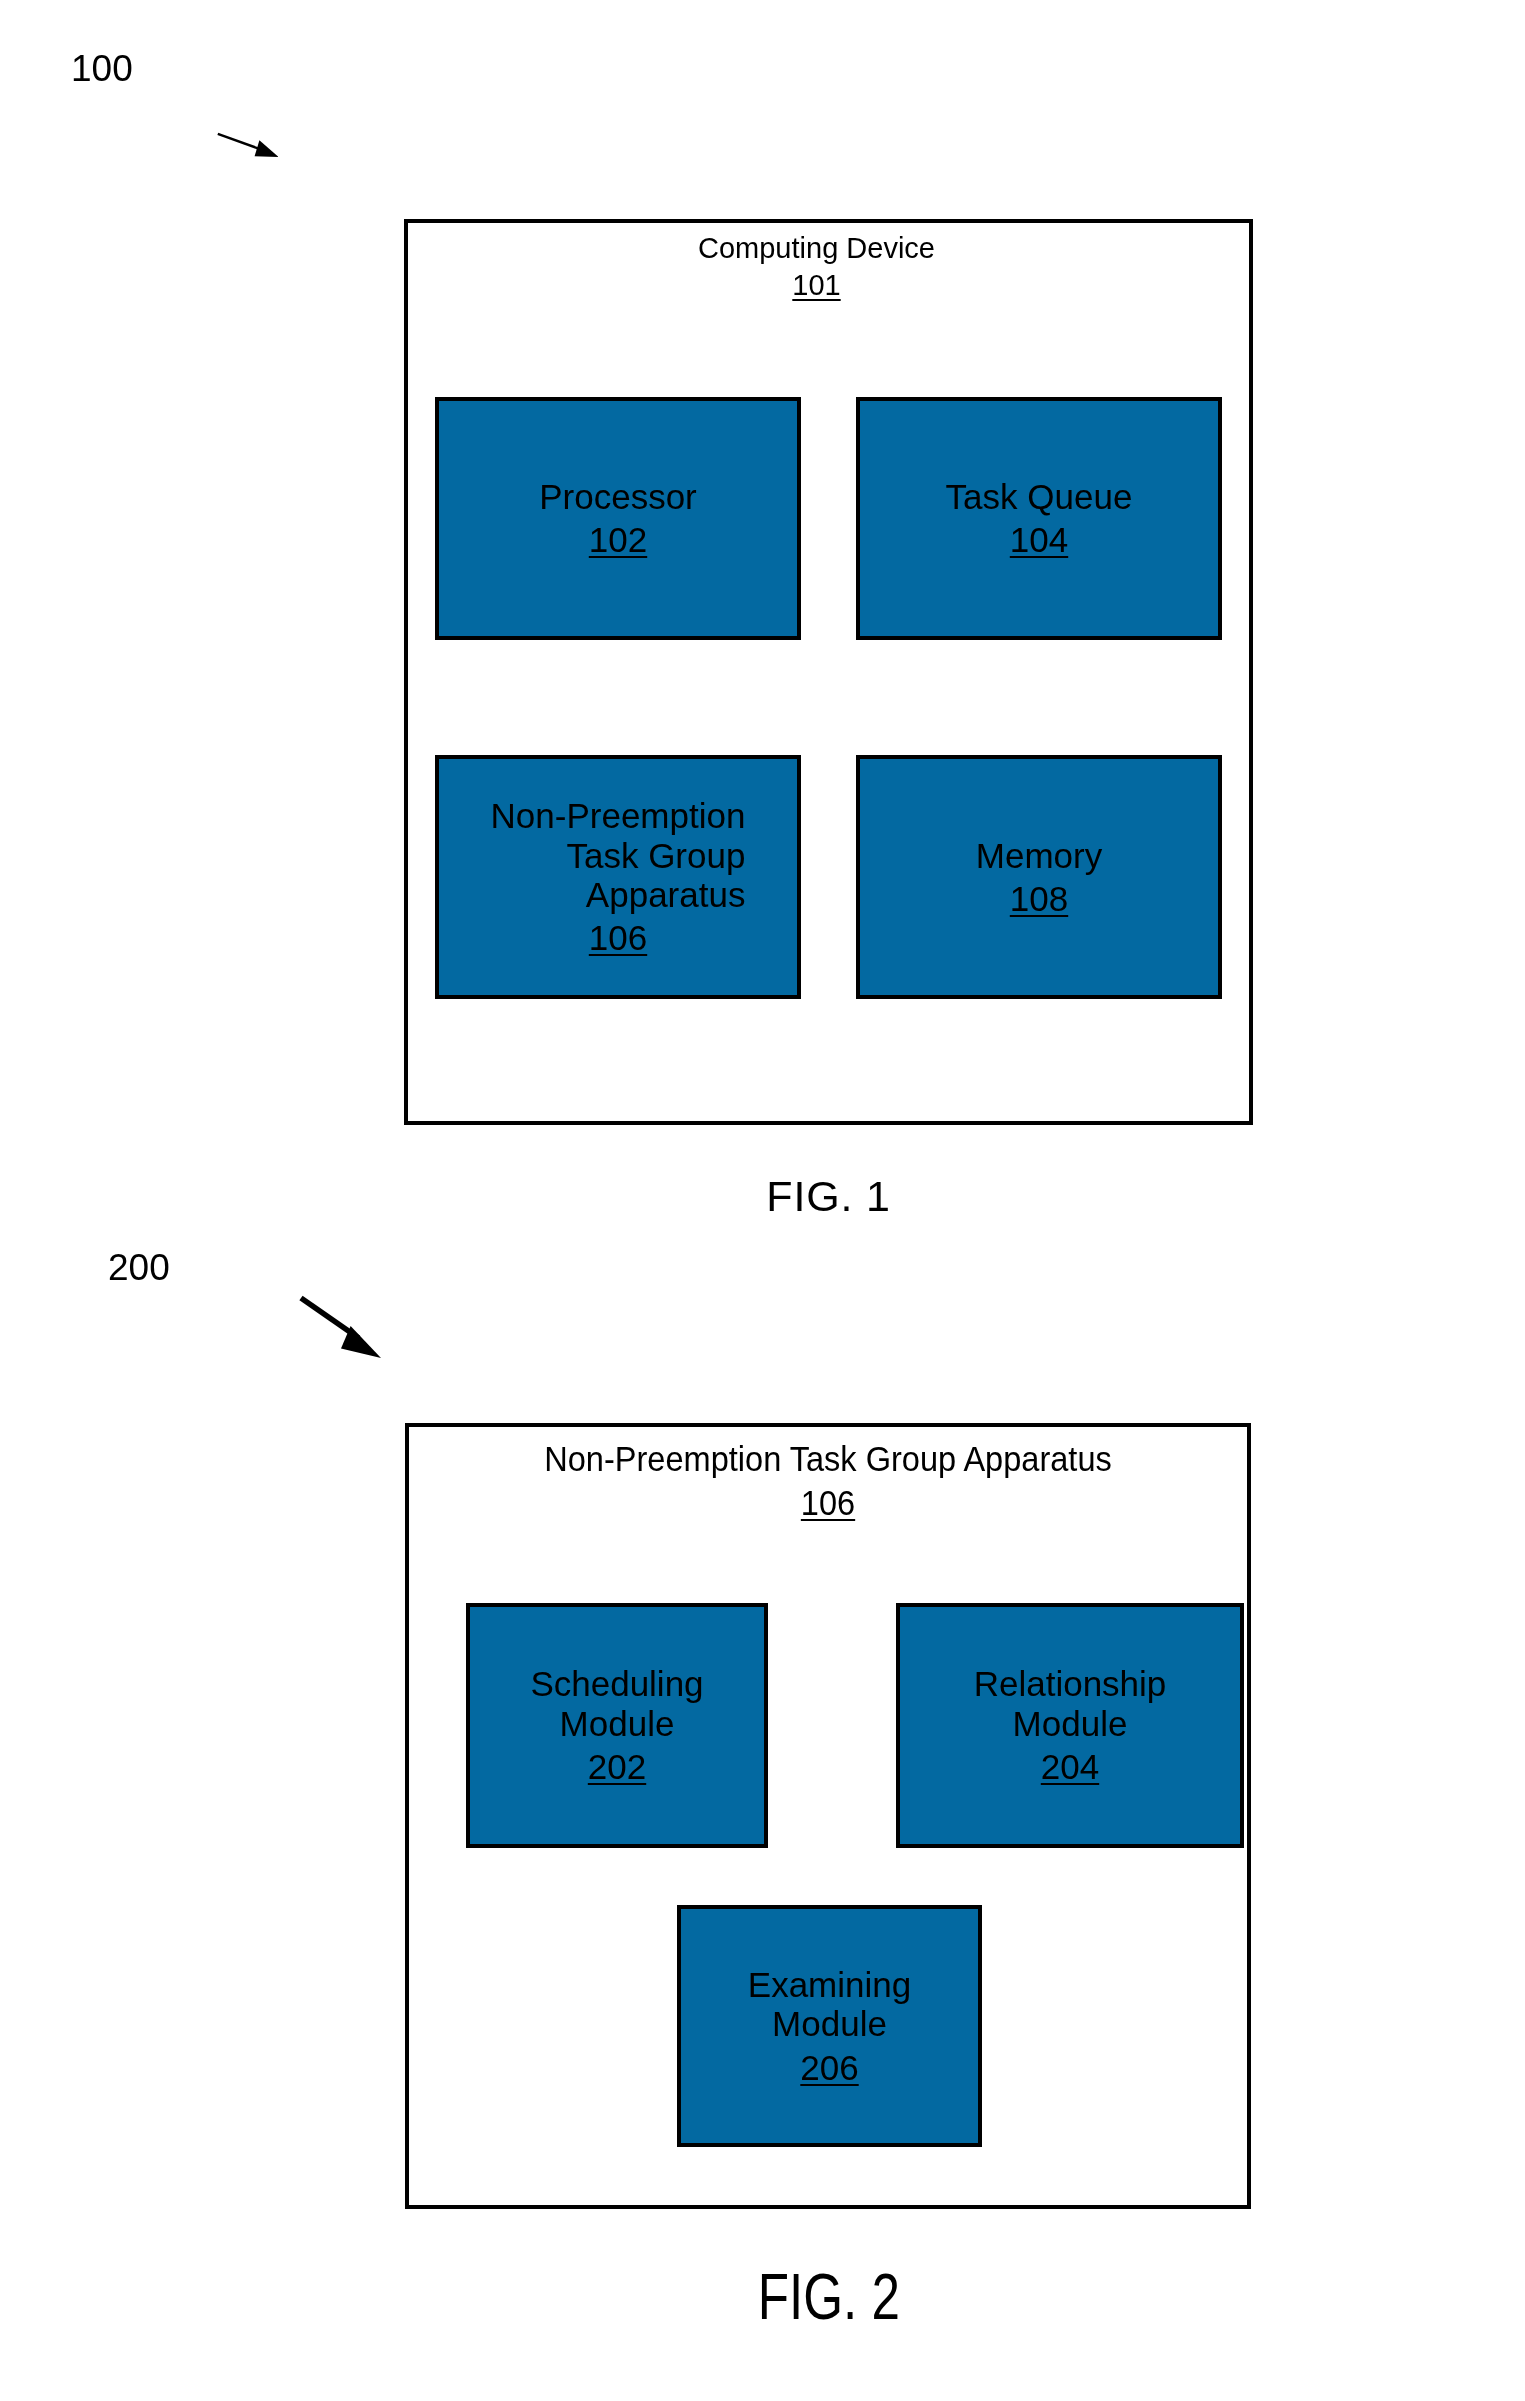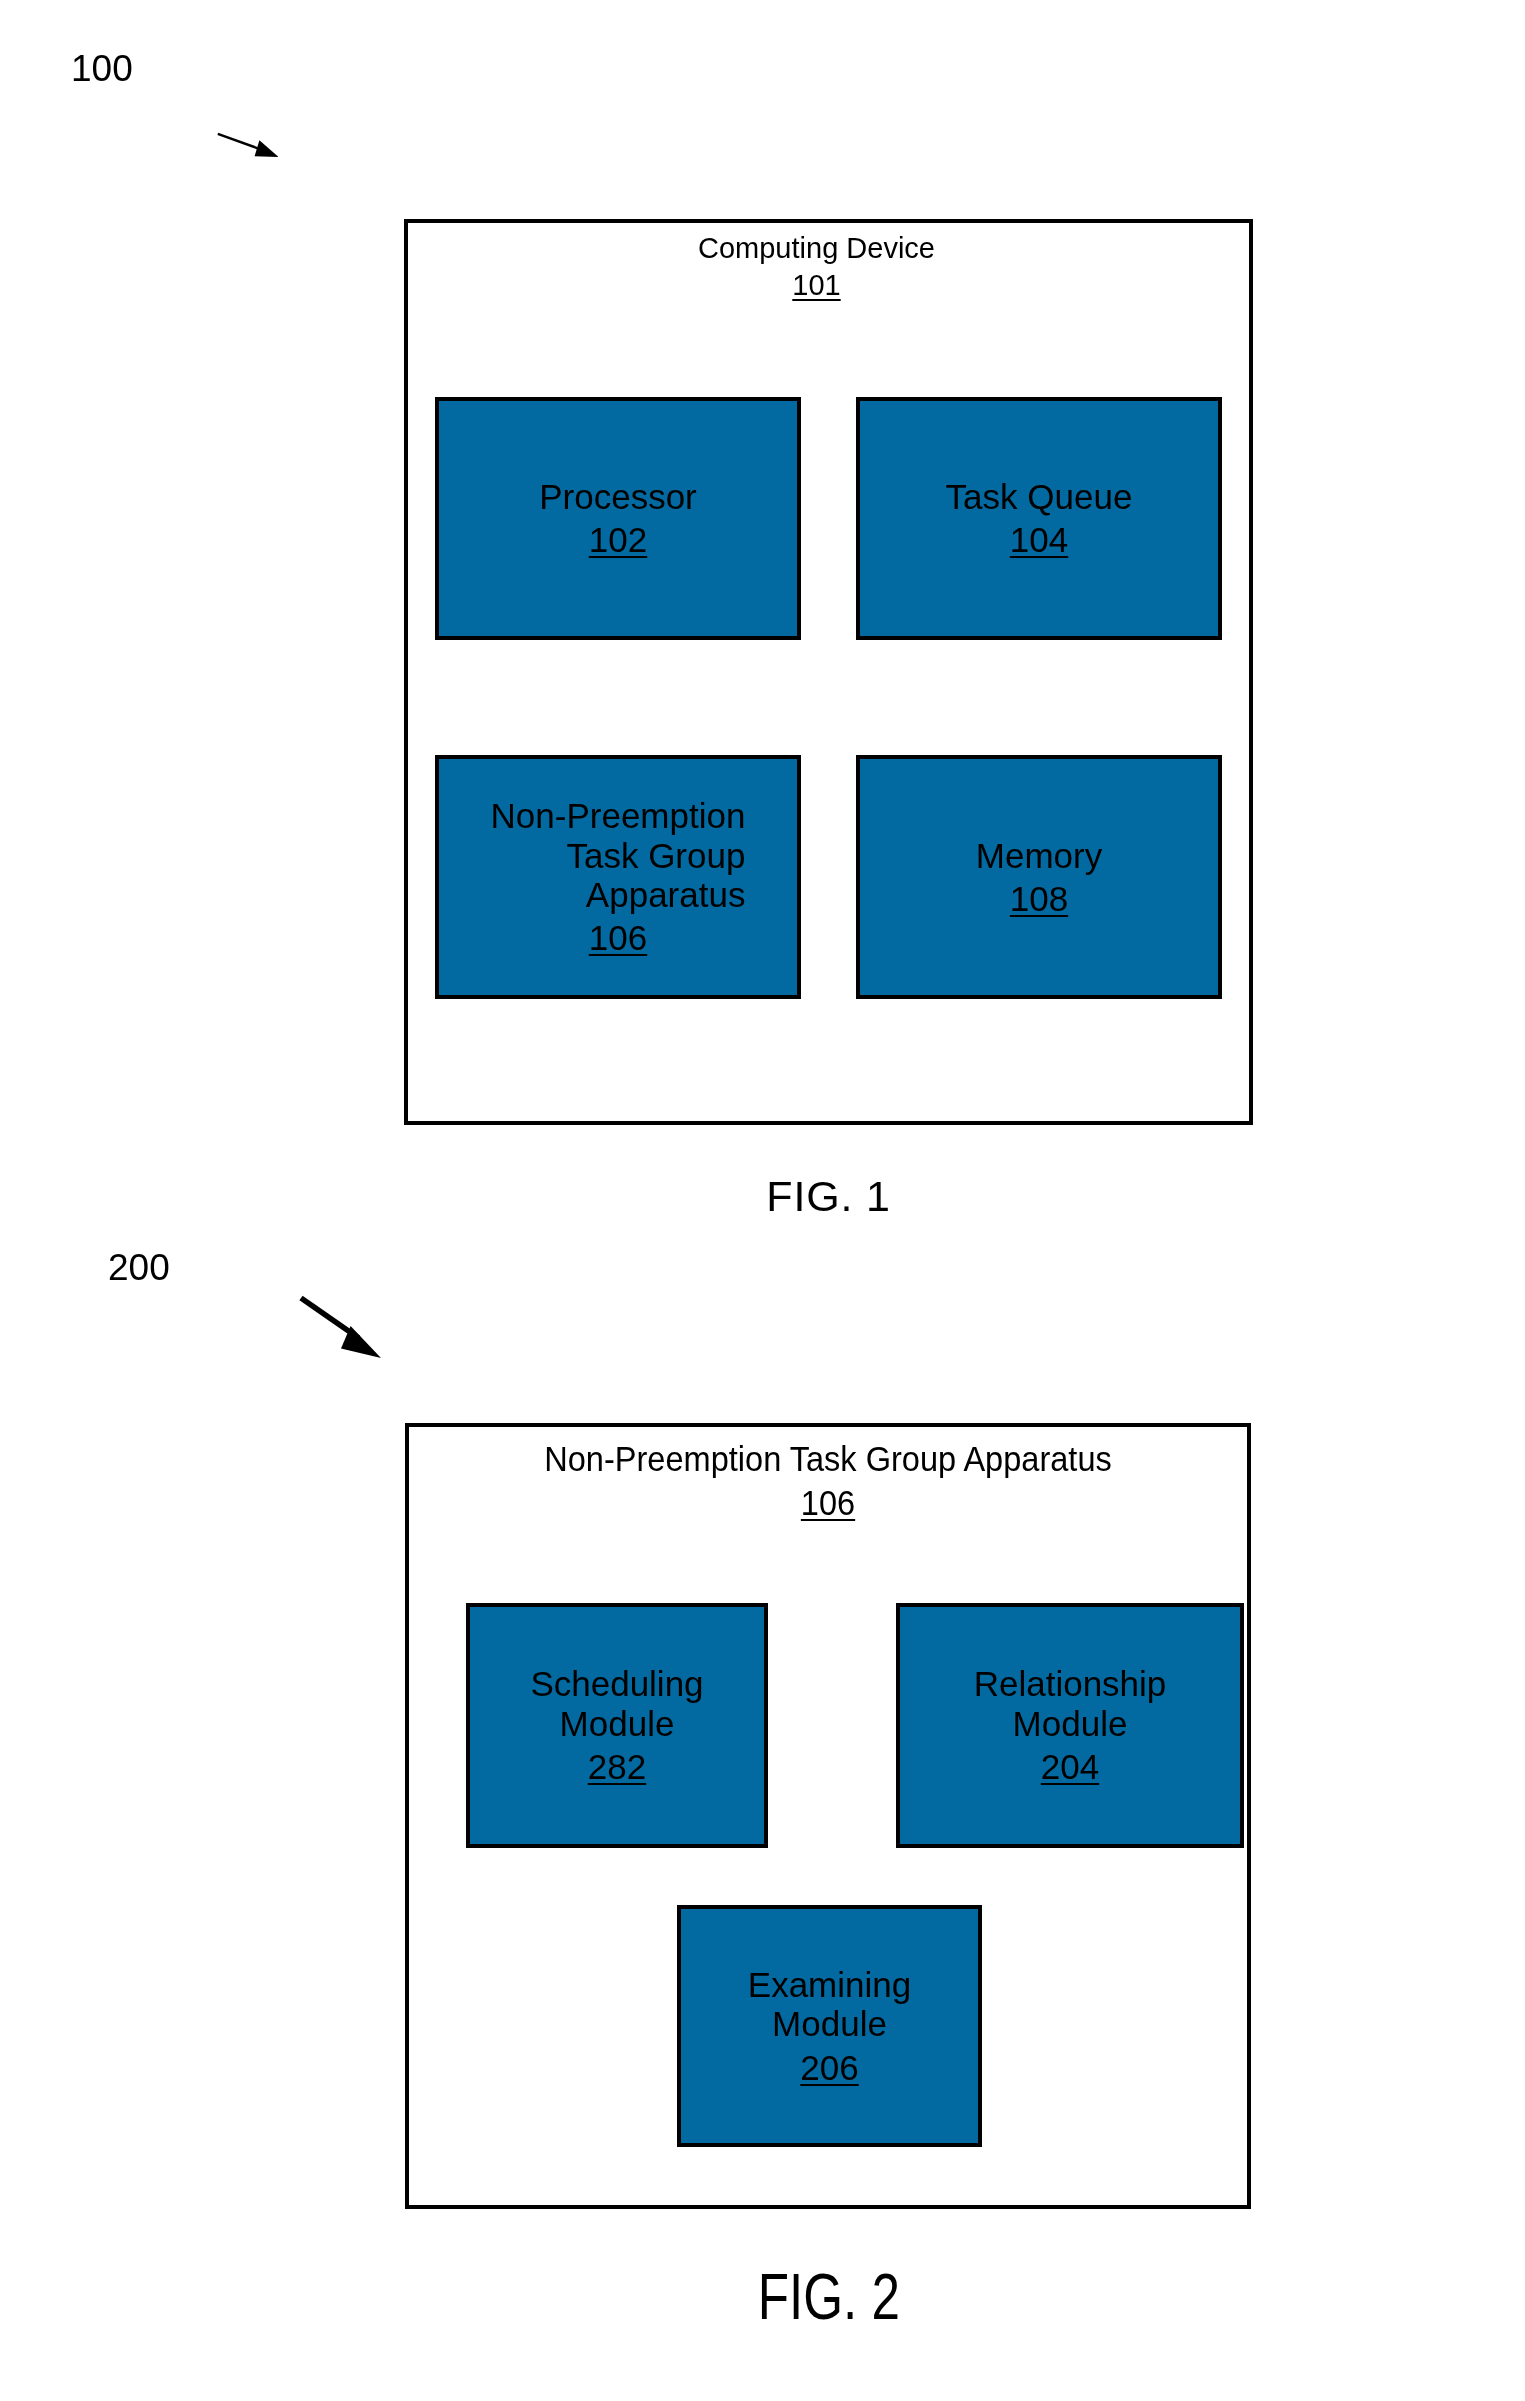--- a/index.html
+++ b/index.html
@@ -182,21 +182,21 @@
   <div class="outer-box" id="fig2-outer"></div>
 
   <div class="box-title" id="fig2-title">
     <span>Non-Preemption Task Group Apparatus</span>
     <span class="ref-num">106</span>
   </div>
 
   <div class="inner-box" id="box-scheduling-module">
     <div class="box-label">Scheduling
 Module</div>
-    <div class="box-label ref-num">282</div>
+    <div class="box-label ref-num">202</div>
   </div>
 
   <div class="inner-box" id="box-relationship-module">
     <div class="box-label">Relationship
 Module</div>
     <div class="box-label ref-num">204</div>
   </div>
 
   <div class="inner-box" id="box-examining-module">
     <div class="box-label">Examining

